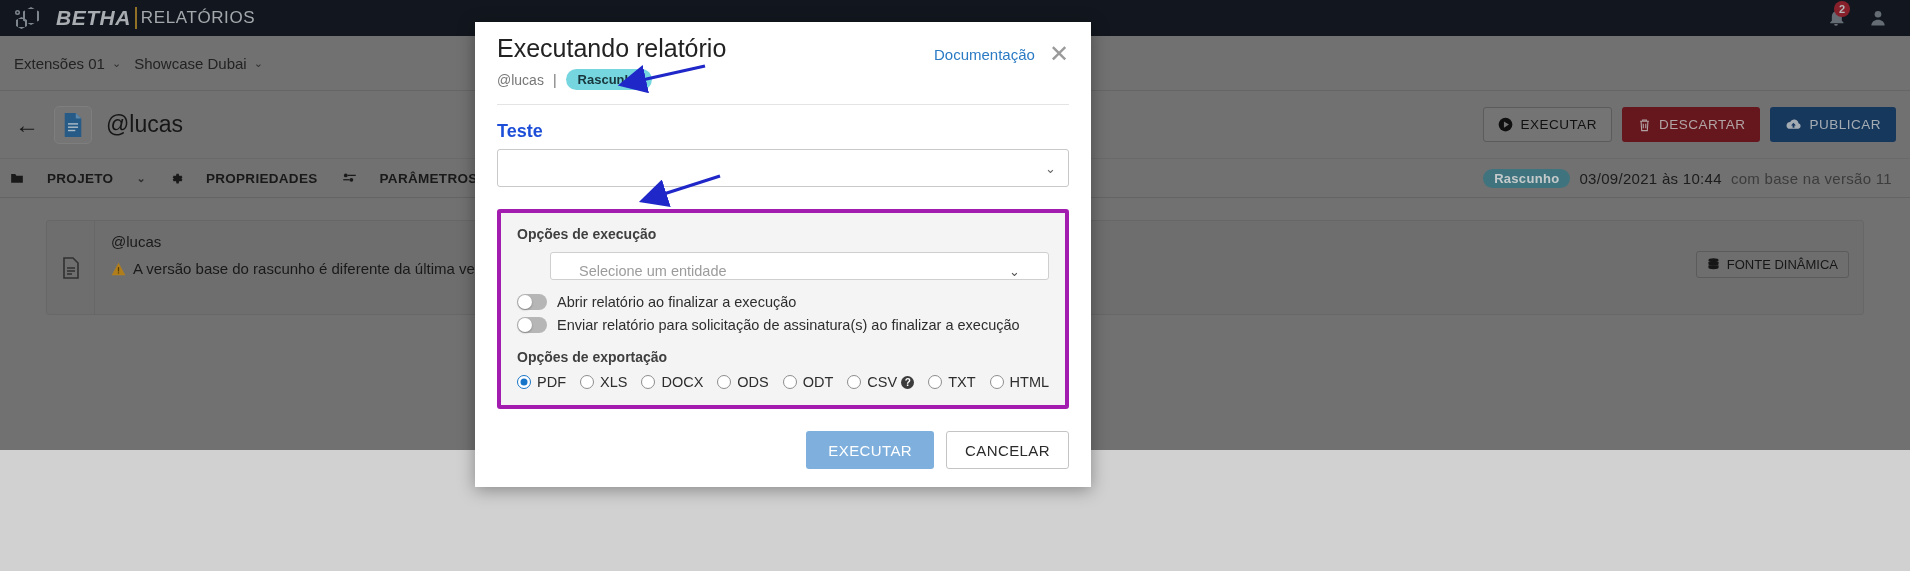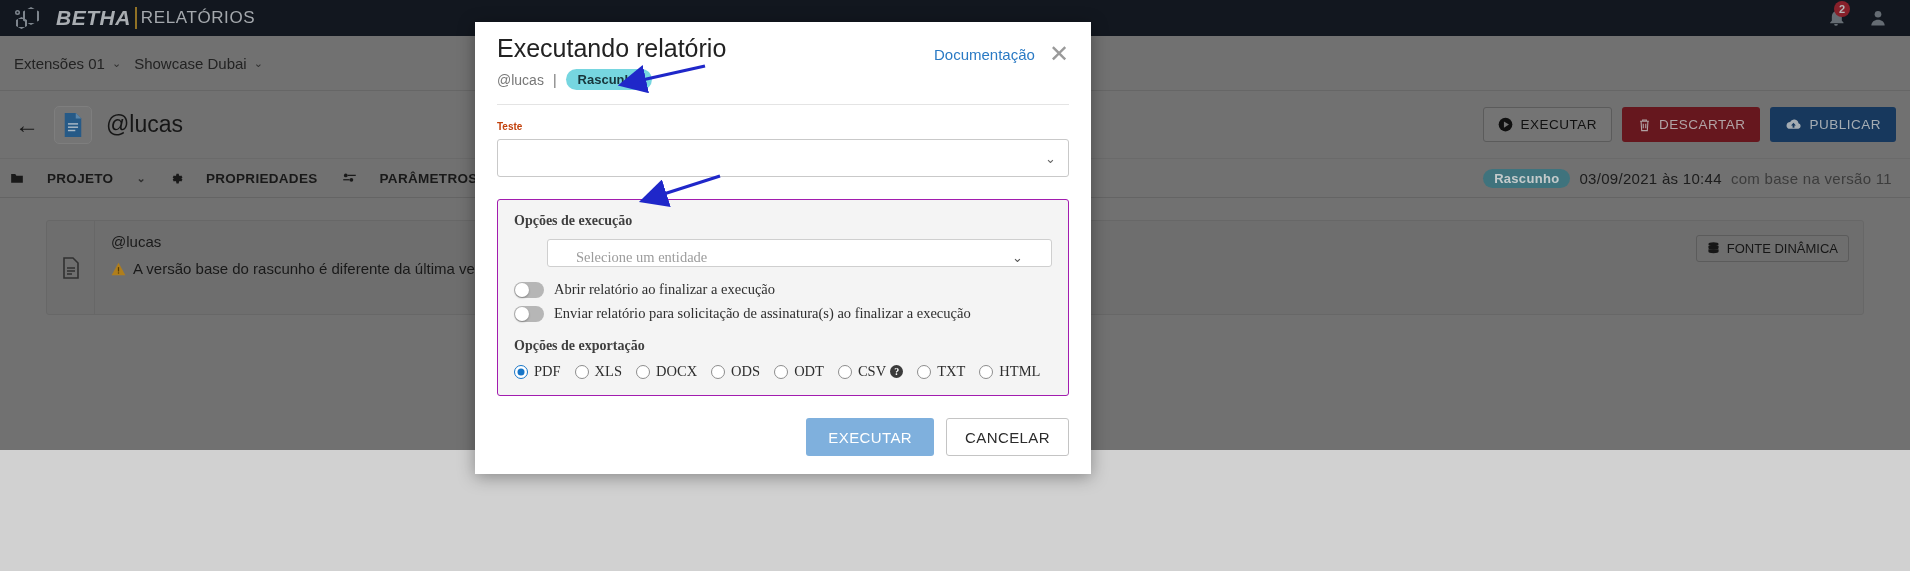--- a/index.html
+++ b/index.html
@@ -95,21 +95,21 @@
   }
   .card-icon-col {
     width:48px; border-right:1px solid #7e7e7e; display:flex;
     align-items:center; justify-content:center;
   }
   .card-body { flex:1; padding:12px 16px; position:relative; }
   .card-title { font-size:15px; color:#1f1f1f; margin-bottom:10px; }
   .card-row { font-size:15px; color:#1f1f1f; margin-bottom:12px; display:flex; gap:60px;}
   .card-label-muted { color:#4f4f4f; }
   .card-warn { font-size:15px; color:#1f1f1f; display:flex; align-items:center; gap:7px;}
-  .card-right { position:absolute; right:14px; top:14px; }
+  .card-right { position:absolute; right:14px; top:30px; }
   .fonte-badge {
     border:1px solid #6f6f6f; border-radius:3px; padding:5px 10px;
     font-size:13px; color:#1c1c1c; display:flex; align-items:center; gap:7px;
   }
 
   
   #overlay { position:absolute; inset:0; background:rgba(0,0,0,0.18); }
   #modal {
     position:absolute; left:475px; top:22px; width:616px;
     background:#ffffff; box-shadow:0 3px 16px rgba(0,0,0,.35);
@@ -118,31 +118,30 @@
   .modal-head { padding:12px 22px 0 22px; position:relative; }
   .modal-title { font-size:25px; color:#222; font-weight:normal; }
   .modal-sub { margin-top:6px; display:flex; align-items:center; gap:9px; font-size:14px; color:#777; }
   .sub-pill { background:#76d6e0; color:#17353a; font-weight:bold; font-size:13px; border-radius:12px; padding:3px 12px;}
   .modal-head-right { position:absolute; right:22px; top:20px; display:flex; align-items:center; gap:14px;}
   .doc-link { color:#2a7ac4; font-size:15px; cursor:pointer; }
   .close-x { color:#9a9a9a; font-size:24px; line-height:1; cursor:pointer; }
   .head-rule { border-bottom:1px solid #e4e4e4; margin:14px 0 0 0; }
 
   .modal-body { padding:16px 22px 8px 22px; }
-  .field-label { font-size:10px; color:#c2410c; font-weight:bold; margin-bottom:7px; }
+  .field-label { font-size:18px; color:#1d4ed8; font-weight:bold; margin-bottom:7px; }
   .select-box {
     height:38px; border:1px solid #c9c9c9; border-radius:3px; background:#fff;
     display:flex; align-items:center; padding:0 12px; font-size:15px; color:#9a9a9a;
   }
   .select-box .chev { margin-left:auto; color:#666; font-size:13px; }
 
   .panel {
-    margin-top:22px; background:#f4f4f4; border:1px solid #a21caf; border-radius:3px;
+    margin-top:22px; background:#f4f4f4; border:4px solid #a21caf; border-radius:3px;
     padding:13px 16px 15px 16px;
-    font-family:Liberation Serif, serif;
   }
   .panel-title { font-size:14px; color:#3f3f3f; font-weight:bold; margin-bottom:10px; }
   .toggle-row { display:flex; align-items:center; gap:10px; margin-bottom:7px; }
   .switch { width:30px; height:16px; border-radius:9px; position:relative; flex:none; }
   .switch.on { background:#5cb377; }
   .switch.off { background:#b6b6b6; }
   .knob { position:absolute; top:1px; width:14px; height:14px; border-radius:50%; background:#fff; box-shadow:0 1px 2px rgba(0,0,0,.3); }
   .switch.on .knob { right:1px; background:#e9f7ed; }
   .switch.off .knob { left:1px; }
   .toggle-text { font-size:14.5px; color:#2e2e2e; }

